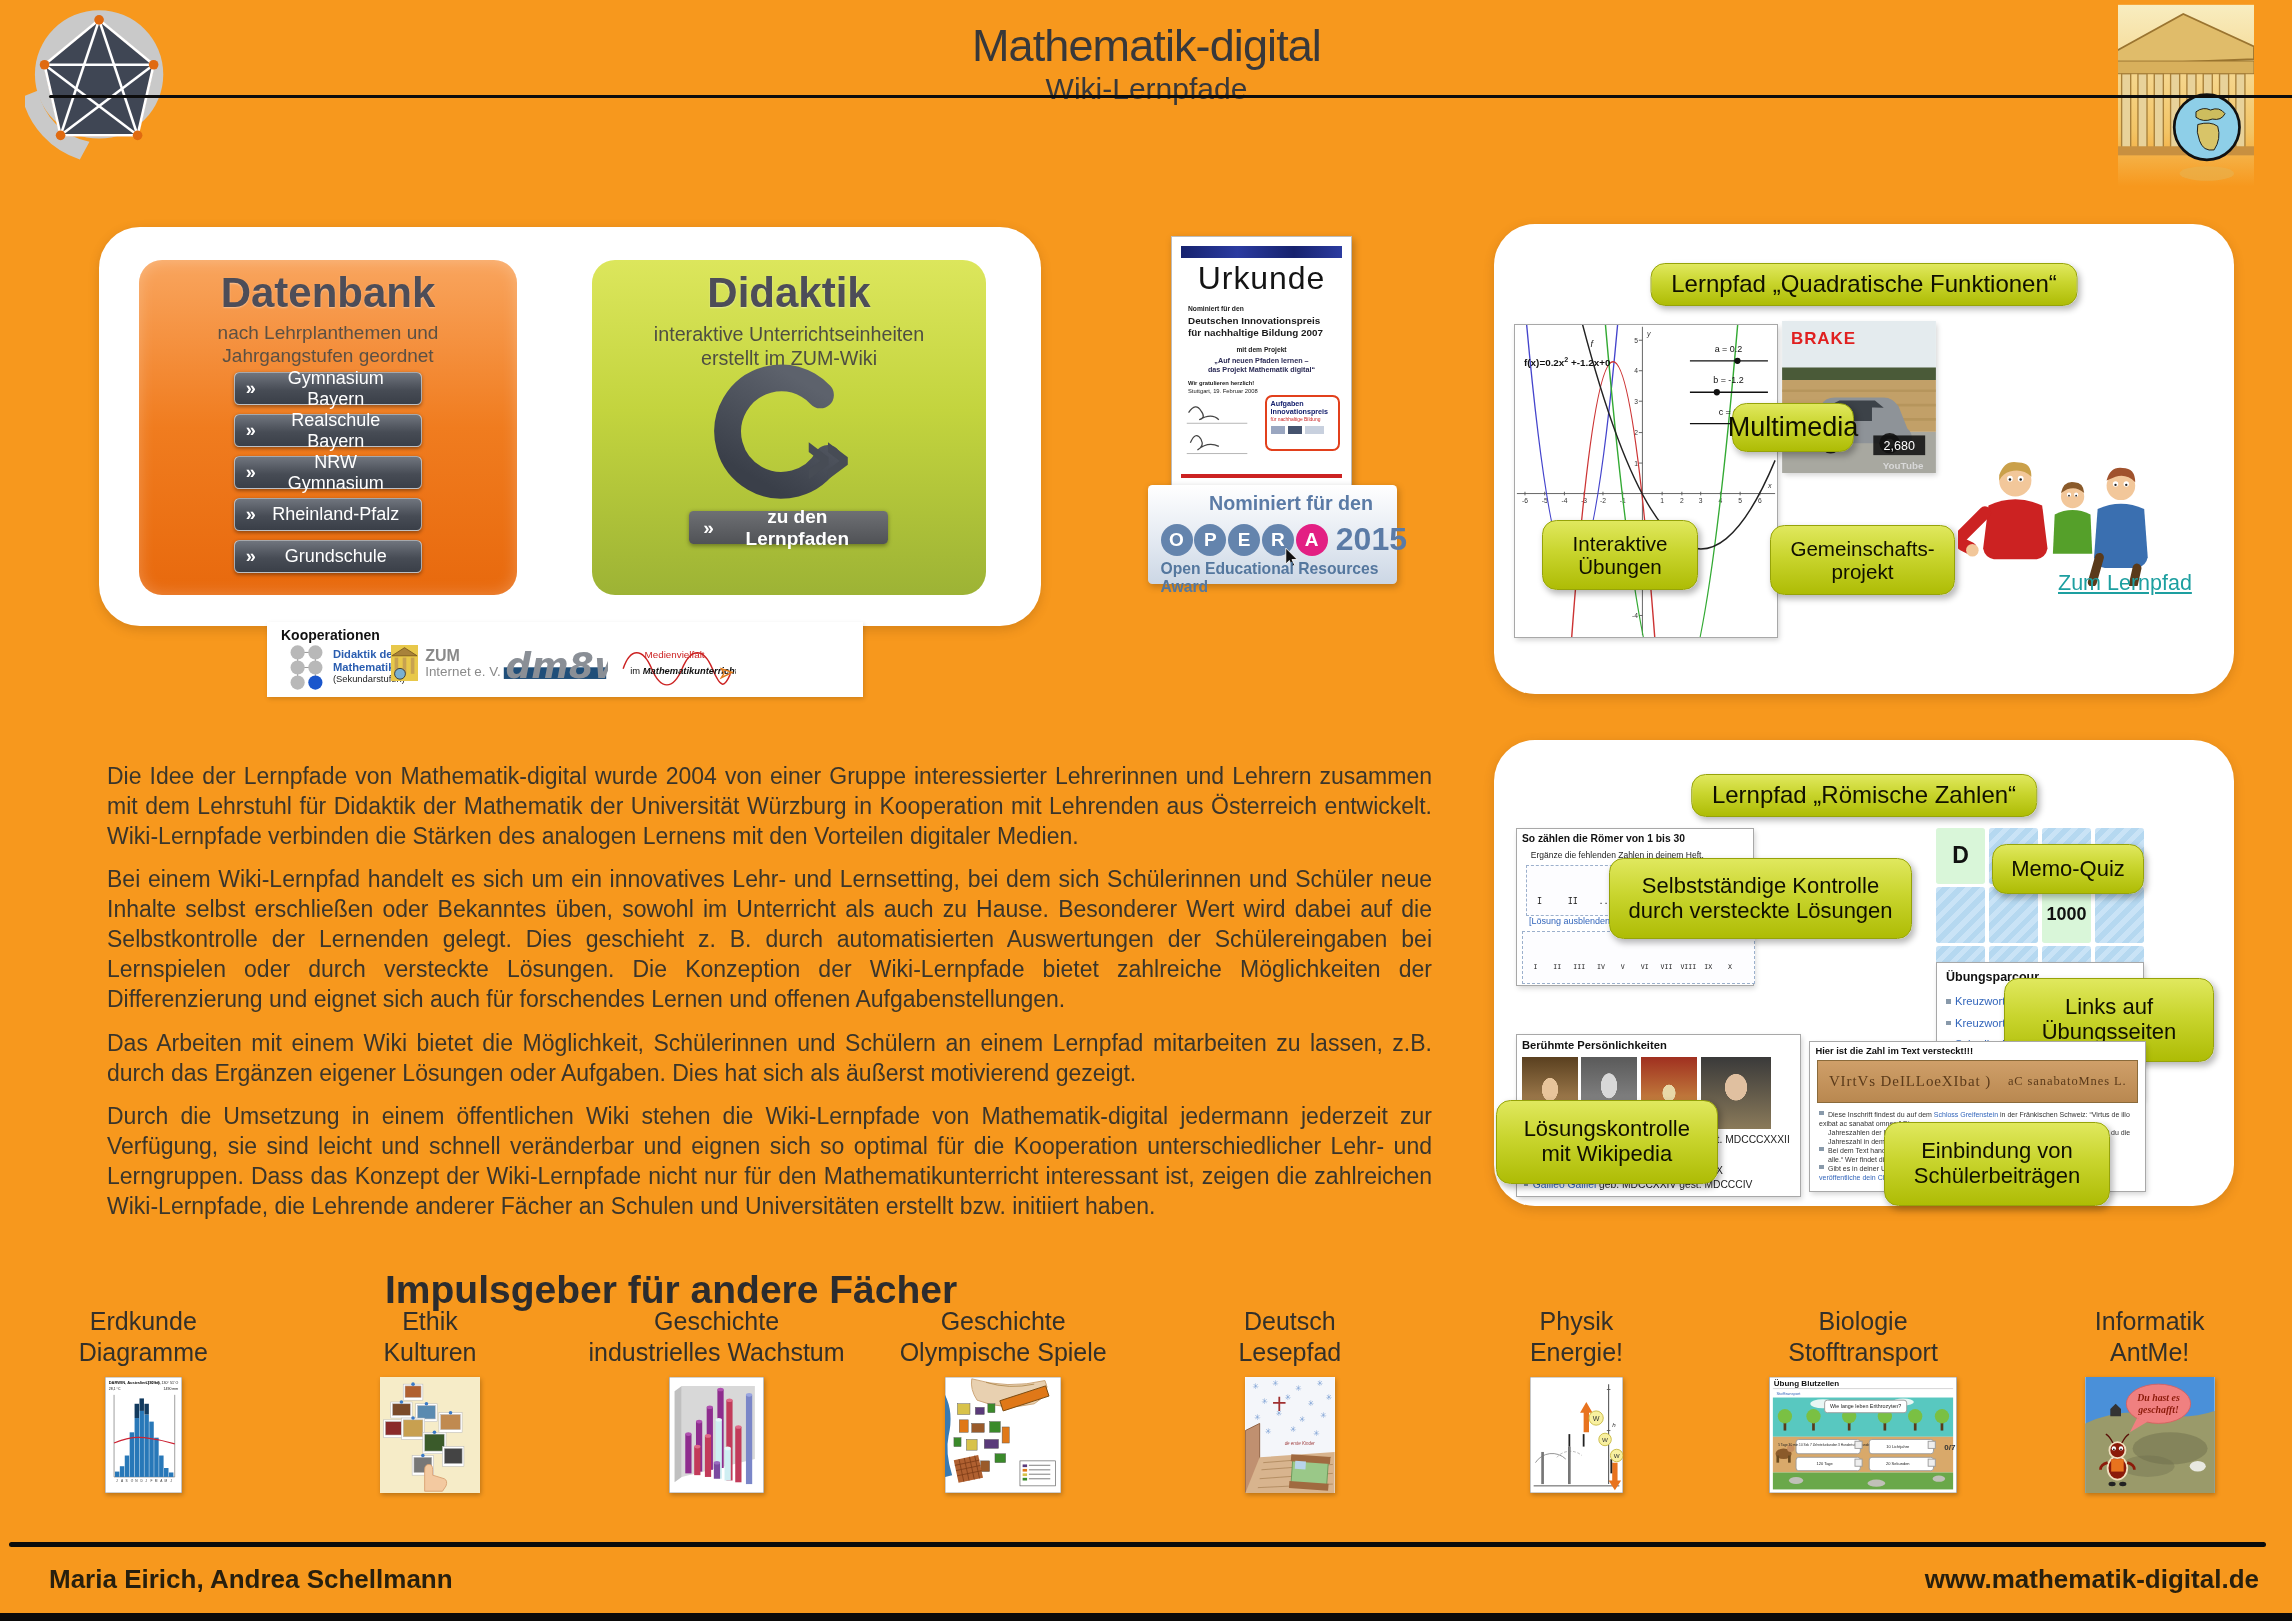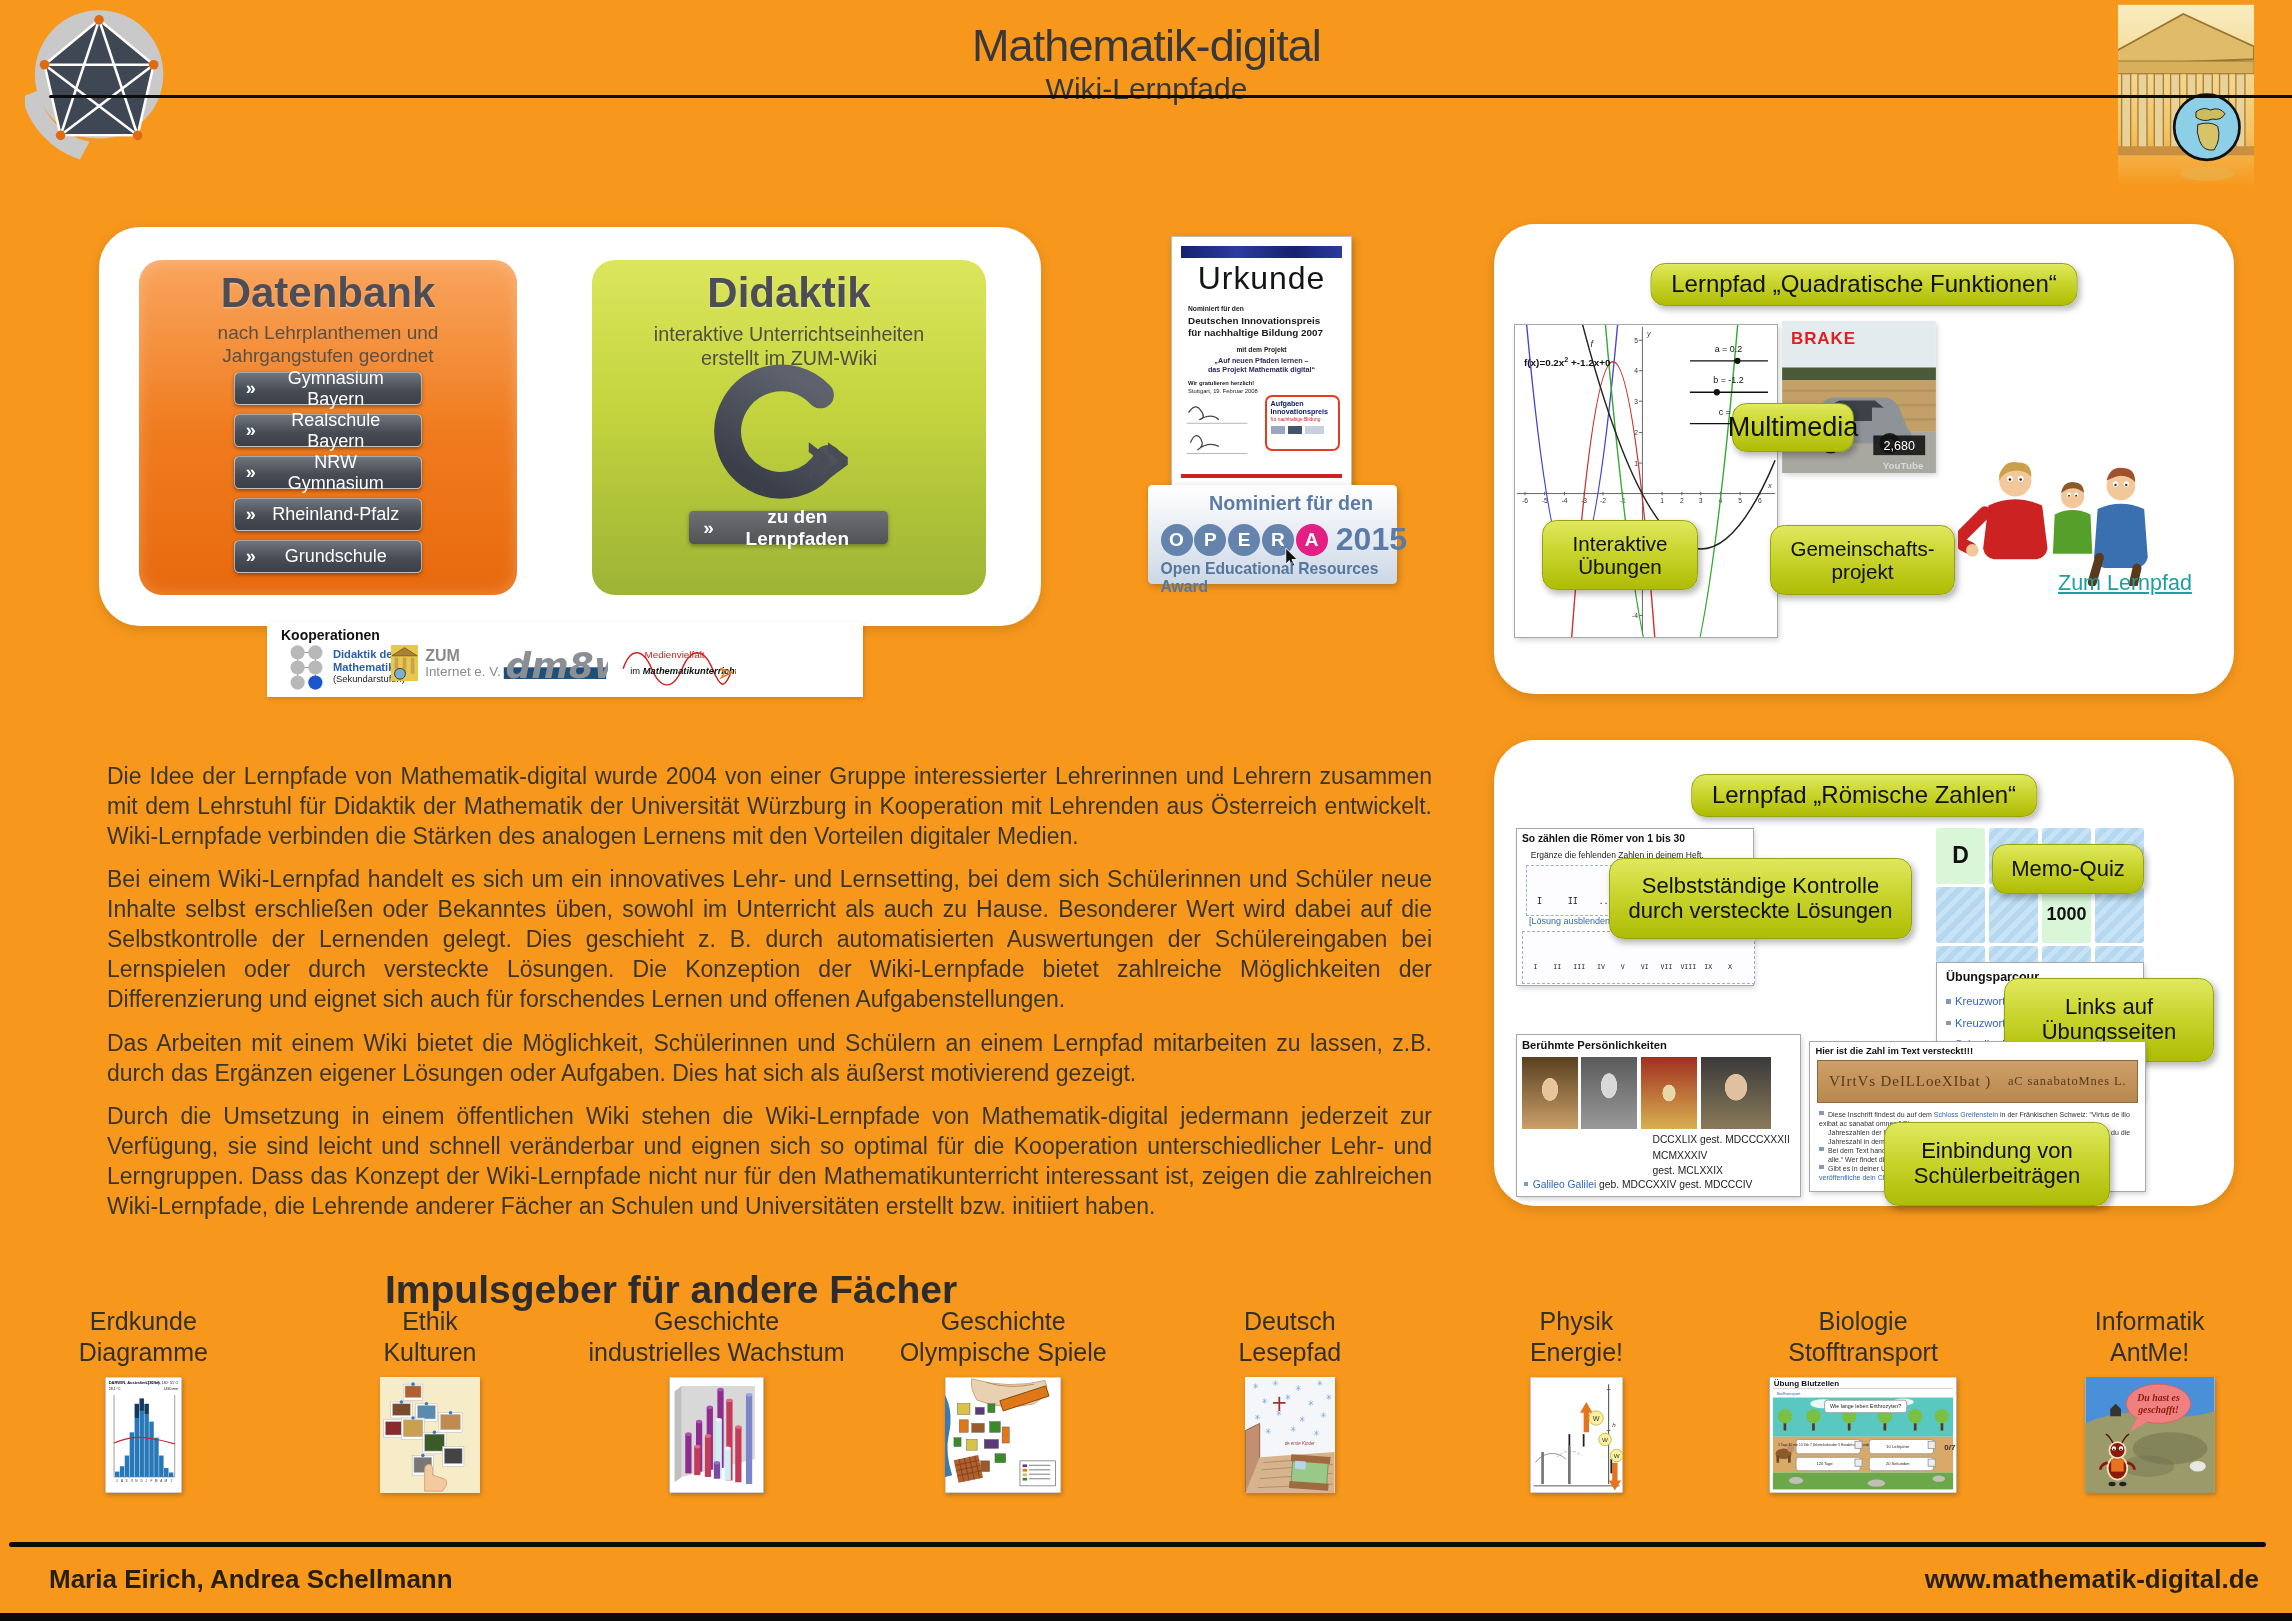--- a/index.html
+++ b/index.html
@@ -511,20 +511,24 @@
         <div style="width:70px;height:72px;background:radial-gradient(ellipse at 50% 42%,#e0c0a0 22%,transparent 23%),linear-gradient(#3a3a3a,#8a7a5a)"></div>
       </div>
       <div class="bp-line" style="left:136px;top:99px">DCCXLIX gest. MDCCCXXXII</div>
       <div class="bp-line" style="left:136px;top:115px">MCMXXXIV</div>
       <div class="bp-line" style="left:136px;top:130px">gest. MCLXXIX</div>
       <div class="bp-line" style="left:7.2px;top:144px">
         <span class="sq"></span><span class="wlink">Galileo Galilei</span><span> geb. MDCCXXIV gest. MDCCCIV</span>
       </div>
     </div>
 
+    <div class="glabel" style="left:1.8px;top:360px;width:220px;height:82px;font-size:22px">
+      <div>Lösungskontrolle</div>
+      <div>mit Wikipedia</div>
+    </div>
 
     <div class="shot" style="left:315px;top:301px;width:335px;height:149px">
       <div class="abs" style="left:5.4px;top:2.7px;font-size:9.4px;font-weight:bold;color:#111">Hier ist die Zahl im Text versteckt!!!</div>
       <div class="abs" style="left:7.2px;top:18px;width:321px;height:43px;background:linear-gradient(#cf9f69,#b98850);
            border:0.9px solid #8a6a3a;display:flex;align-items:center;justify-content:space-between;padding:0 10.7px;box-sizing:border-box;
            font-family:'Liberation Serif',serif;color:#5a3a1a;letter-spacing:0.9px">
         <span style="font-size:15px">VIrtVs DeILLoeXIbat )</span>
         <span style="font-size:12.5px">aC sanabatoMnes L.</span>
       </div>
       <div class="abs note" style="left:9px;top:68px;width:317px">

